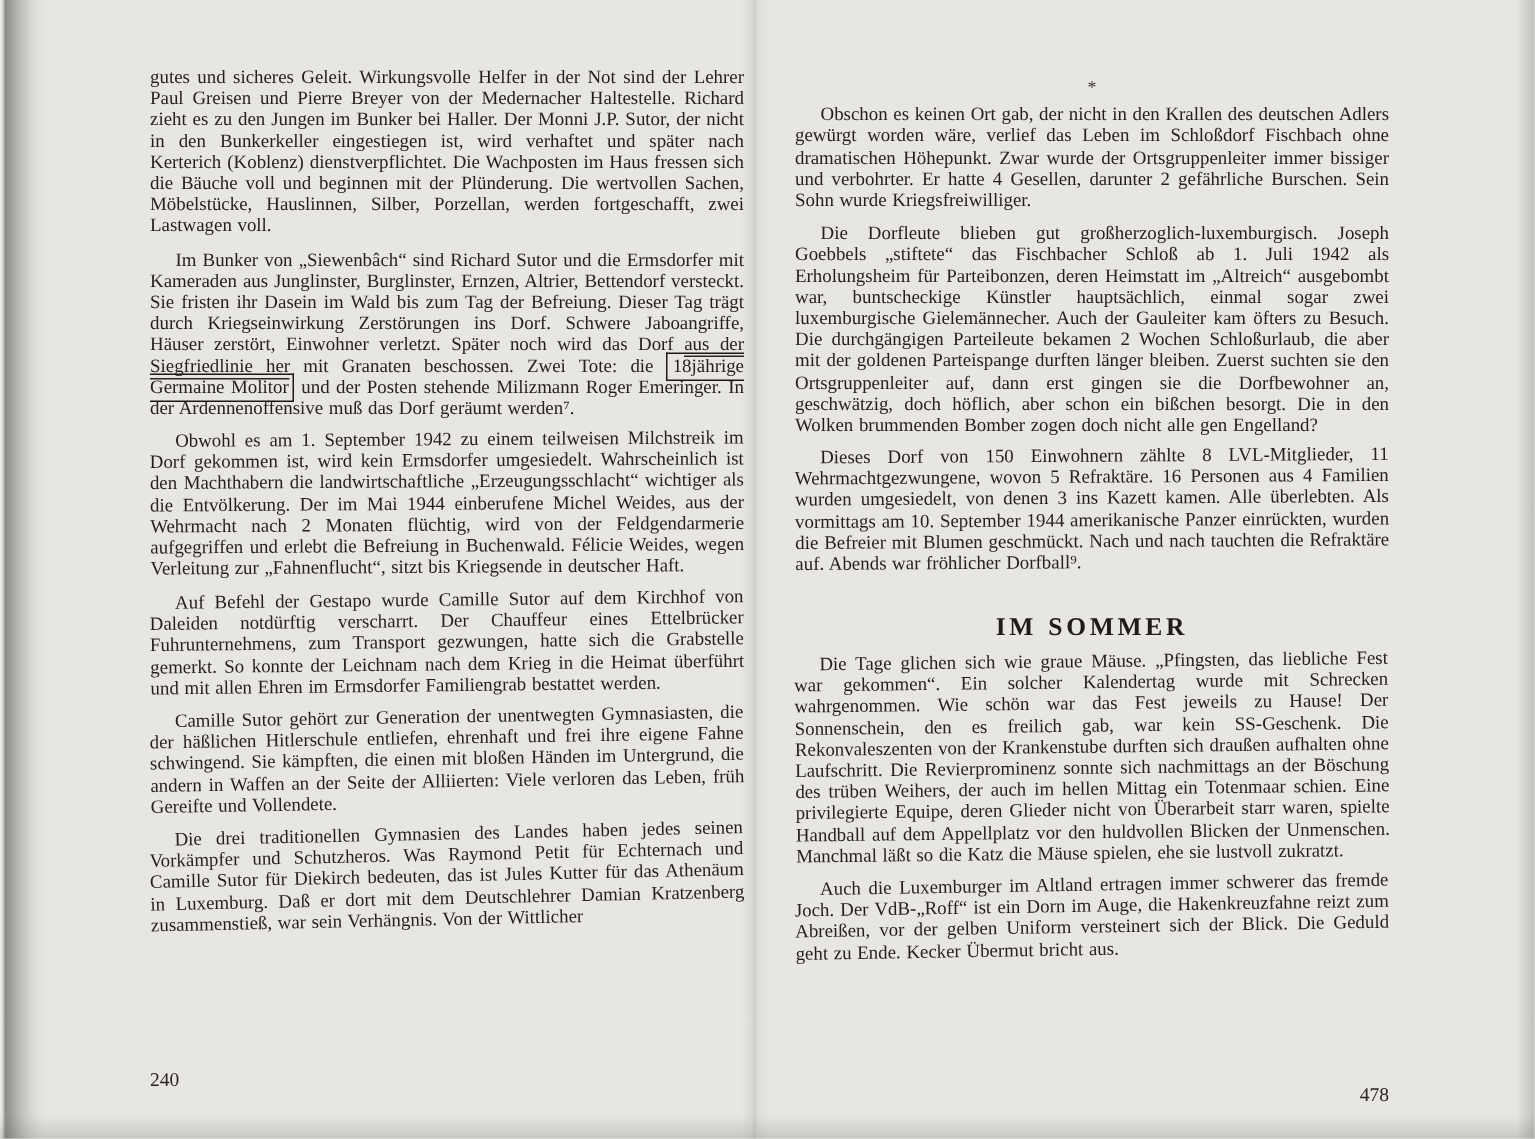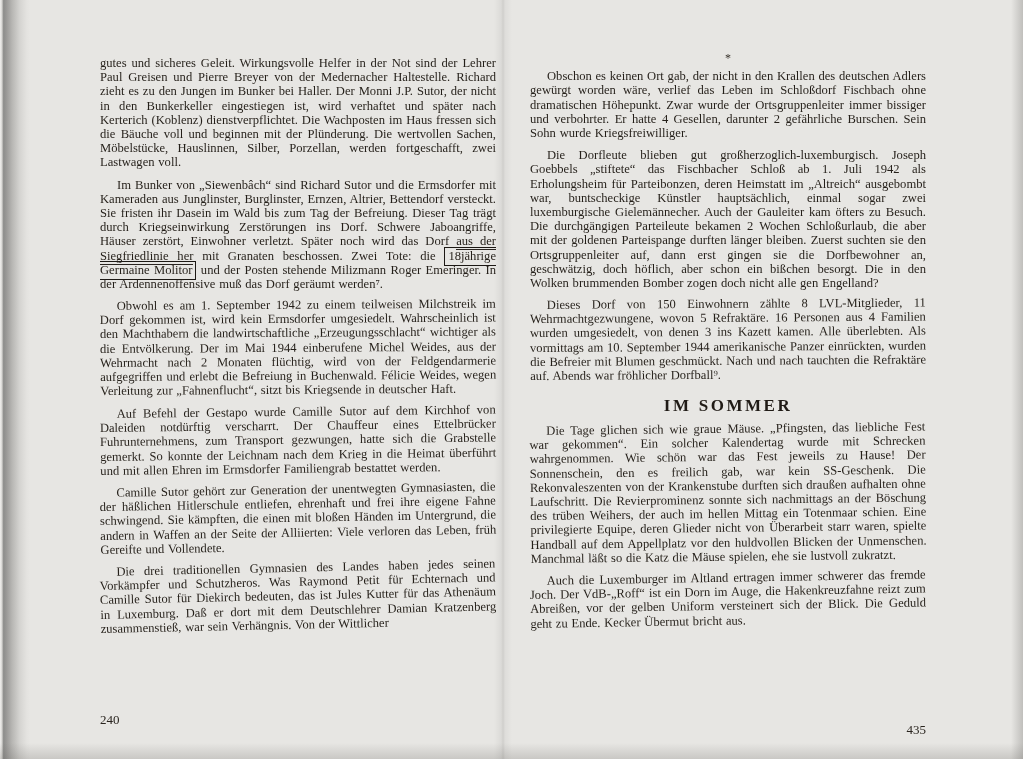--- a/index.html
+++ b/index.html
@@ -41,21 +41,21 @@
   
   .page-col {
     position: absolute;
     width: 396px;
     color: #241f19;
     font-size: 12.6px;
     line-height: 14.2px;
     text-align: justify;
     word-spacing: 0.6px;
   }
-  .left-col  { left: 100px; top: 44px; margin-top: 12px; }
+  .left-col  { left: 100px; top: 44px; }
   .right-col { left: 530px; top: 50px; }
   .para { margin: 0 0 8px 0; text-indent: 17px; }
   .para.no-indent { text-indent: 0; }
   .para:last-child { margin-bottom: 0; }
   
   .t1 { transform: rotate(-0.35deg); transform-origin: 0 50%; }
   .t2 { transform: rotate(-0.65deg); transform-origin: 0 50%; }
   .t3 { transform: rotate(-0.95deg); transform-origin: 0 50%; }
   .t4 { transform: rotate(-1.25deg); transform-origin: 0 50%; }
   
@@ -73,21 +73,21 @@
     margin: 1px 0 4px 0;
     font-size: 12px;
     color: #38322b;
   }
   .section-heading {
     text-align: center;
     text-indent: 0;
     font-weight: bold;
     font-size: 17px;
     letter-spacing: 2.5px;
-    margin: 16px 0 10px 0;
+    margin: 28px 0 10px 0;
     color: #201b16;
   }
   .page-number {
     position: absolute;
     font-size: 13px;
     color: #2a251f;
   }
   .page-number-left  { left: 100px; top: 712px; }
   .page-number-right { left: 530px; top: 722px; width: 396px; text-align: right; }
 </style>
@@ -119,15 +119,15 @@
 
     <p class="para">Obschon es keinen Ort gab, der nicht in den Krallen des deutschen Adlers gewürgt worden wäre, verlief das Leben im Schloßdorf Fischbach ohne dramatischen Höhepunkt. Zwar wurde der Ortsgruppenleiter immer bissiger und verbohrter. Er hatte 4 Gesellen, darunter 2 gefährliche Burschen. Sein Sohn wurde Kriegsfreiwilliger.</p>
     <p class="para">Die Dorfleute blieben gut großherzoglich-luxemburgisch. Joseph Goebbels „stiftete“ das Fischbacher Schloß ab 1. Juli 1942 als Erholungsheim für Parteibonzen, deren Heimstatt im „Altreich“ ausgebombt war, buntscheckige Künstler hauptsächlich, einmal sogar zwei luxemburgische Gielemännecher. Auch der Gauleiter kam öfters zu Besuch. Die durchgängigen Parteileute bekamen 2 Wochen Schloßurlaub, die aber mit der goldenen Parteispange durften länger bleiben. Zuerst suchten sie den Ortsgruppenleiter auf, dann erst gingen sie die Dorfbewohner an, geschwätzig, doch höflich, aber schon ein bißchen besorgt. Die in den Wolken brummenden Bomber zogen doch nicht alle gen Engelland?</p>
     <p class="para t1">Dieses Dorf von 150 Einwohnern zählte 8 LVL-Mitglieder, 11 Wehrmachtgezwungene, wovon 5 Refraktäre. 16 Personen aus 4 Familien wurden umgesiedelt, von denen 3 ins Kazett kamen. Alle überlebten. Als vormittags am 10. September 1944 amerikanische Panzer einrückten, wurden die Befreier mit Blumen geschmückt. Nach und nach tauchten die Refraktäre auf. Abends war fröhlicher Dorfball⁹.</p>
 
     <p class="para section-heading">IM SOMMER</p>
 
     <p class="para t2">Die Tage glichen sich wie graue Mäuse. „Pfingsten, das liebliche Fest war gekommen“. Ein solcher Kalendertag wurde mit Schrecken wahrgenommen. Wie schön war das Fest jeweils zu Hause! Der Sonnenschein, den es freilich gab, war kein SS-Geschenk. Die Rekonvaleszenten von der Krankenstube durften sich draußen aufhalten ohne Laufschritt. Die Revierprominenz sonnte sich nachmittags an der Böschung des trüben Weihers, der auch im hellen Mittag ein Totenmaar schien. Eine privilegierte Equipe, deren Glieder nicht von Überarbeit starr waren, spielte Handball auf dem Appellplatz vor den huldvollen Blicken der Unmenschen. Manchmal läßt so die Katz die Mäuse spielen, ehe sie lustvoll zukratzt.</p>
     <p class="para t3">Auch die Luxemburger im Altland ertragen immer schwerer das fremde Joch. Der VdB-„Roff“ ist ein Dorn im Auge, die Hakenkreuzfahne reizt zum Abreißen, vor der gelben Uniform versteinert sich der Blick. Die Geduld geht zu Ende. Kecker Übermut bricht aus.</p>
   </div>
-  <div class="page-number page-number-right">435</div>
+  <div class="page-number page-number-right">478</div>
 
 </div>
 
 </body></html>

